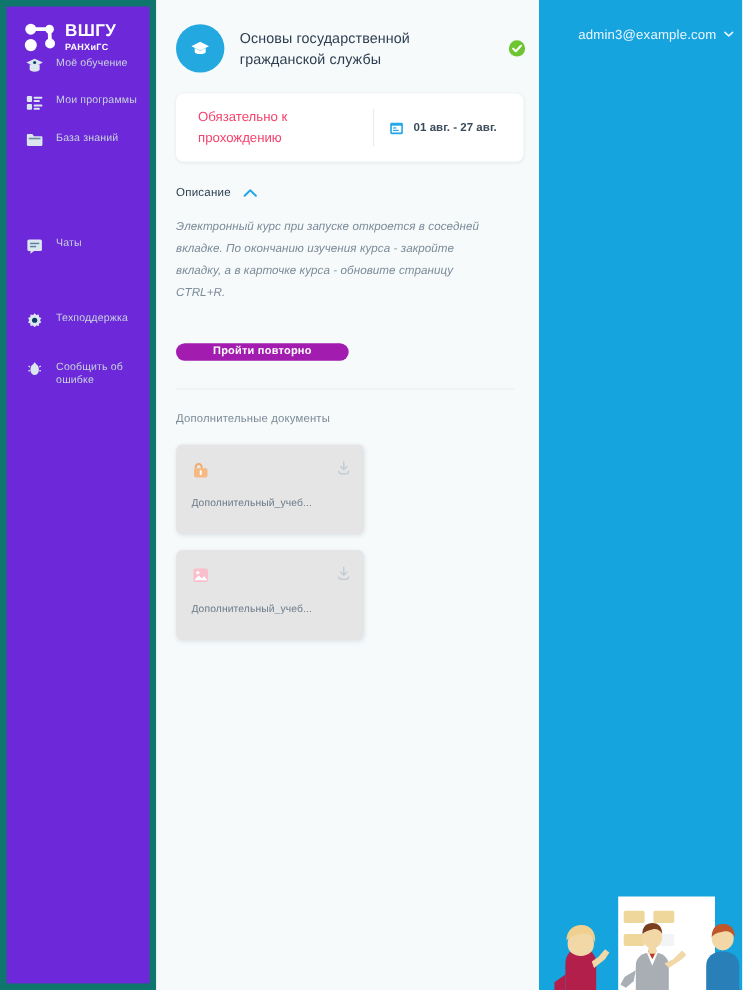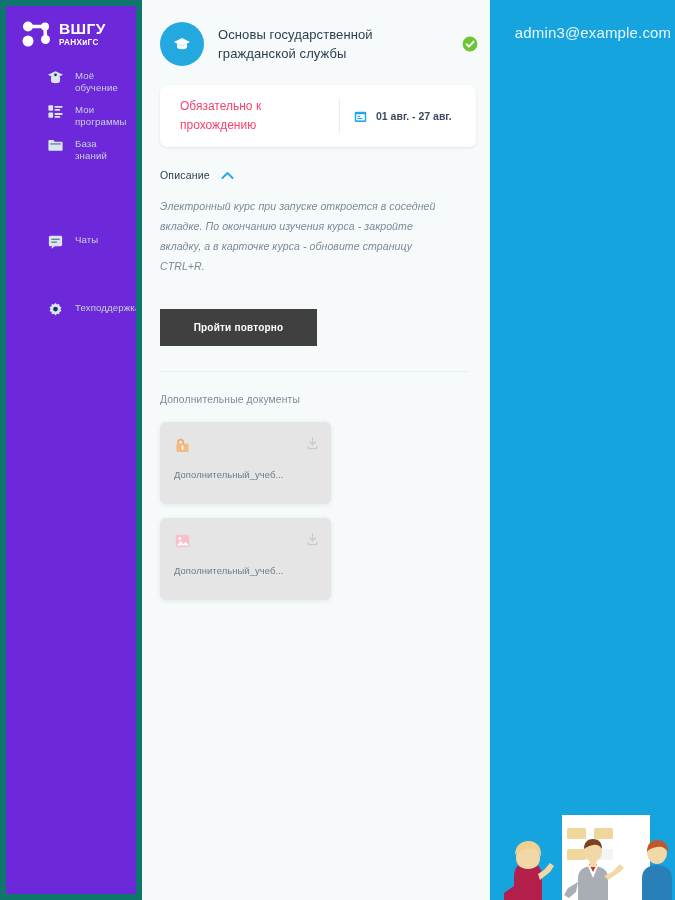--- a/index.html
+++ b/index.html
@@ -60,22 +60,20 @@
   }
   .logo-sub {
     color: #ffffff;
     font-size: 8.2px;
     font-weight: bold;
     letter-spacing: 0.3px;
     margin-top: 2px;
   }
 
   .nav {
-    margin-top: 18px;
-    padding-left: 24px;
   }
   .nav-item {
     display: flex;
     align-items: flex-start;
     gap: 11px;
     padding: 0 10px 0 17px;
     min-height: 34px;
     box-sizing: border-box;
     cursor: pointer;
   }
@@ -220,26 +218,26 @@
     font-style: italic;
   }
 
   .btn-row {
     padding: 22px 0 0 18px;
   }
   .btn-primary {
     display: inline-flex;
     align-items: center;
     justify-content: center;
-    background: #404040;
+    background: #a21caf;
     color: #ffffff;
     border: none;
-    border-radius: 0;
+    border-radius: 12px;
     width: 157px;
-    height: 37px;
+    height: 16px;
     font-family: inherit;
     font-size: 10px;
     font-weight: bold;
     letter-spacing: 0.2px;
     cursor: pointer;
   }
 
   .sep {
     height: 1px;
     background: #e8eef1;
@@ -305,21 +303,21 @@
   .user-row {
     display: flex;
     align-items: center;
     justify-content: center;
     gap: 7px;
     padding-top: 24px;
     cursor: pointer;
   }
   .user-email {
     color: #eaf7ff;
-    font-size: 15px;
+    font-size: 12px;
     letter-spacing: 0.15px;
     margin-left: 28px;
   }
   .user-chev {
     width: 9px;
     height: 6px;
     display: block;
   }
   .illustration {
     position: absolute;
@@ -399,20 +397,28 @@
       <div class="nav-item">
         <svg class="nav-icon" viewBox="0 0 18 18">
           <path d="M9 1.8 L10.6 3.6 L13 3.1 L13.2 5.5 L15.4 6.5 L14.2 8.6 L15.4 10.7 L13.2 11.7 L13 14.1 L10.6 13.6 L9 15.4 L7.4 13.6 L5 14.1 L4.8 11.7 L2.6 10.7 L3.8 8.6 L2.6 6.5 L4.8 5.5 L5 3.1 L7.4 3.6 Z" fill="#dbe6ef"></path>
           <circle cx="9" cy="8.6" r="2.5" fill="#0c3c64"></circle>
         </svg>
         <span class="nav-label">Техподдержка</span>
       </div>
 
       <div class="nav-gap-sm"></div>
 
+      <div class="nav-item">
+        <svg class="nav-icon" viewBox="0 0 18 18">
+          <ellipse cx="9" cy="9.4" rx="4.1" ry="5.4" fill="#dbe6ef"></ellipse>
+          <rect x="8.2" y="2.6" width="1.7" height="3.4" rx="0.8" fill="#dbe6ef"></rect>
+          <path d="M4.6 7 L3 6 M4.6 10.5 L2.9 10.8 M13.4 7 L15 6 M13.4 10.5 L15.1 10.8" stroke="#dbe6ef" stroke-width="1.1" fill="none"></path>
+        </svg>
+        <span class="nav-label">Сообщить об ошибке</span>
+      </div>
 
     </nav>
   </aside>
 
   <main class="content">
     <div class="content-inner">
 
       <div class="course-head">
         <div class="course-avatar">
           <svg width="22" height="20" viewBox="0 0 22 20">

